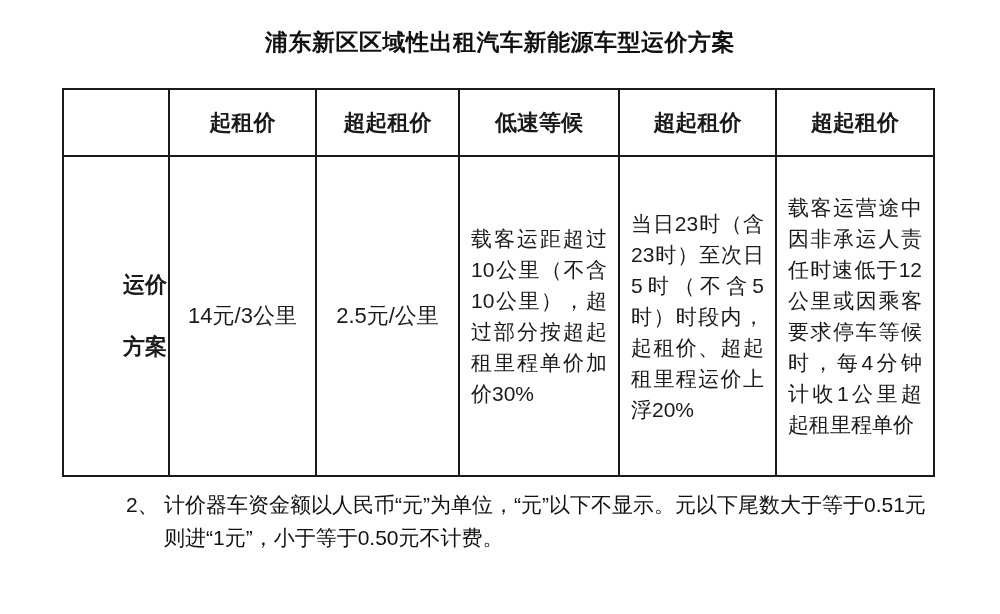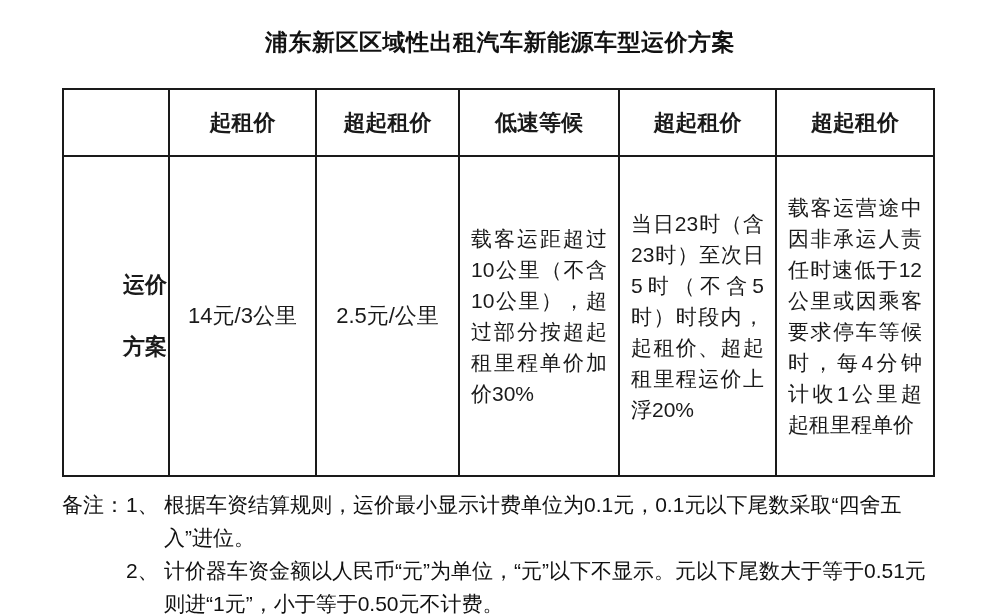--- a/index.html
+++ b/index.html
@@ -142,24 +142,19 @@
         <td class="cell-center">2.5元/公里</td>
         <td class="cell-justify">载客运距超过10公里（不含10公里），超过部分按超起租里程单价加价30%</td>
         <td class="cell-justify">当日23时（含23时）至次日5时（不含5时）时段内，起租价、超起租里程运价上浮20%</td>
         <td class="cell-justify">载客运营途中因非承运人责任时速低于12公里或因乘客要求停车等候时，每4分钟计收1公里超起租里程单价</td>
       </tr>
     </tbody>
   </table>
 
   <div class="notes">
     <div class="note-row">
-      <span class="note-label">备注：</span>
-      <span class="note-num">1、</span>
-      <div class="note-text">根据车资结算规则，运价最小显示计费单位为0.1元，0.1元以下尾数采取“四舍五入”进位。</div>
-    </div>
-    <div class="note-row">
       <span class="note-label"></span>
       <span class="note-num">2、</span>
       <div class="note-text">计价器车资金额以人民币“元”为单位，“元”以下不显示。元以下尾数大于等于0.51元则进“1元”，小于等于0.50元不计费。</div>
     </div>
   </div>
 
 </div>
 
 </body></html>

